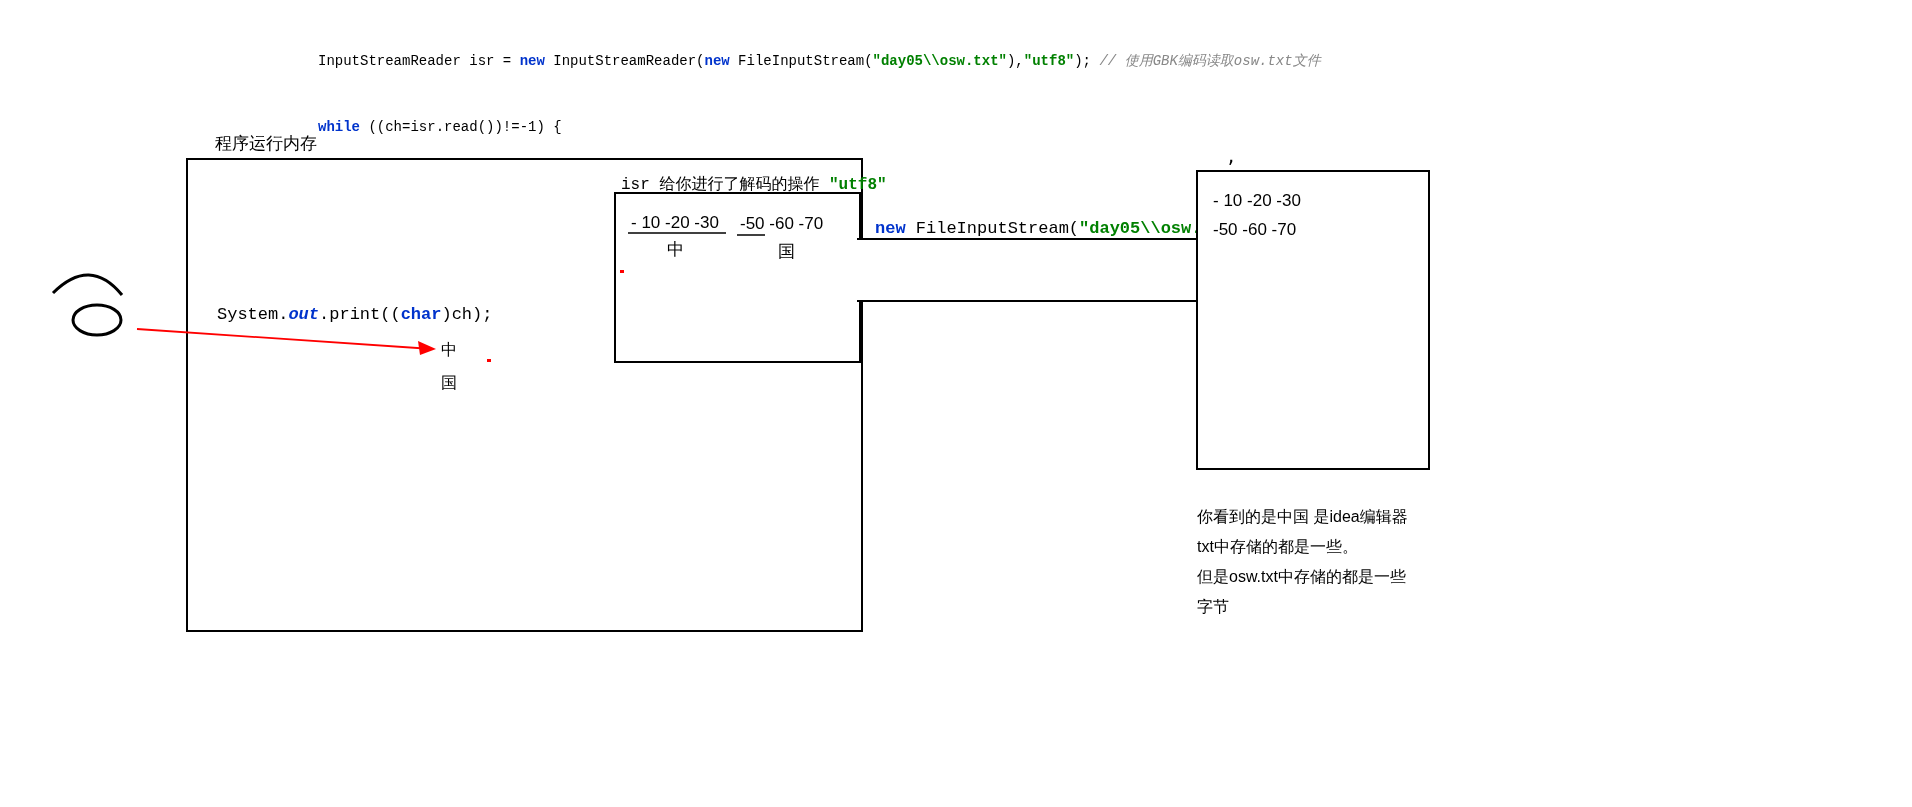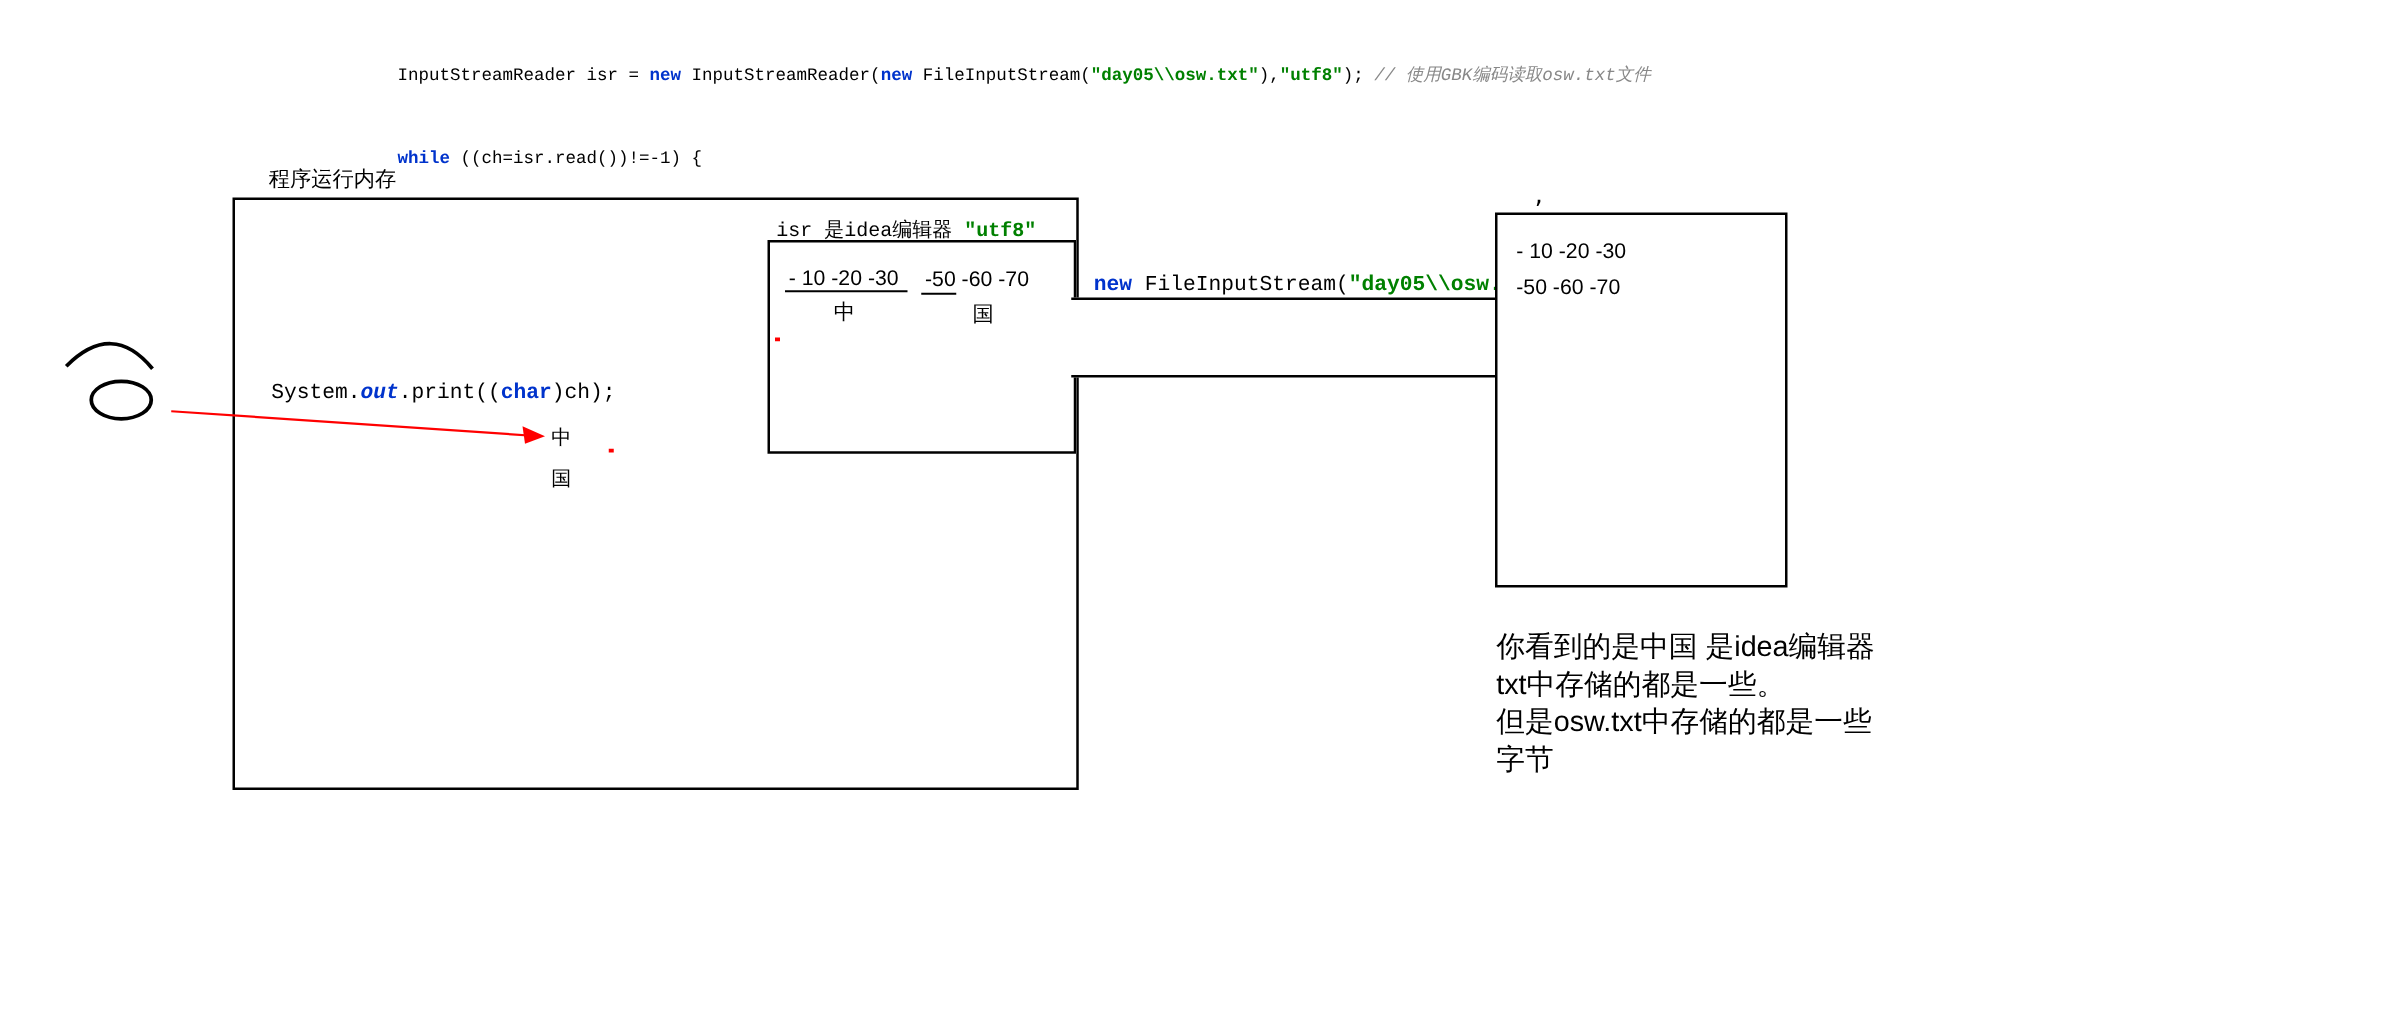--- a/index.html
+++ b/index.html
@@ -12,40 +12,40 @@
     color: #000;
     position: relative;
   }
   .abs { position: absolute; }
   .mono { font-family: Consolas, "Courier New", monospace; font-size: 14px; line-height: 22px; }
   .kw { color: #0033cc; font-weight: bold; }
   .str { color: #008000; font-weight: bold; }
   .ital { font-style: italic; font-weight: bold; margin-top: 40px; }
   .comment { color: #888888; font-style: italic; }
   .box { border: 2px solid #000; background: #fff; }
-  .explain { font-size: 23px; line-height: 30px; font-family: "Microsoft YaHei", sans-serif; }
+  .explain { font-size: 16px; line-height: 30px; font-family: "Microsoft YaHei", sans-serif; }
   svg { position: absolute; top: 0; left: 0; pointer-events: none; }
 </style>
 </head>
 <body>
 
 <div class="abs mono" style="left:318px; top:6px; white-space:pre;">
   <div><span>InputStreamReader isr = </span><span class="kw">new</span><span> InputStreamReader(</span><span class="kw">new</span><span> FileInputStream(</span><span class="str">"day05\\osw.txt"</span><span>),</span><span class="str">"utf8"</span><span>); </span><span class="comment">// 使用GBK编码读取osw.txt文件</span></div>
   <div><span class="kw">while</span><span> ((ch=isr.read())!=-1) {</span></div>
   <div><span>    System.</span><span class="kw ital">out</span><span>.print((</span><span class="kw">char</span><span>)ch);</span></div>
   <div>}</div>
   <div>isr.close();</div>
 </div>
 
 <div class="abs" style="left:186px; top:132px; font-size:17px;margin-left:29px;">程序运行内存</div>
 
 <div class="abs box" style="left:186px; top:158px; width:673px; height:470px;"></div>
 
 <div class="abs mono" style="left:621px; top:174px; font-size:16px;">
-  <span>isr 是idea编辑器 </span><span class="str">"utf8"</span>
+  <span>isr 给你进行了解码的操作 </span><span class="str">"utf8"</span>
 </div>
 
 <div class="abs box" style="left:614px; top:192px; width:243px; height:167px;"></div>
 
 <div class="abs" style="left:631px; top:213px; font-size:17px;">- 10  -20 -30</div>
 <div class="abs" style="left:740px; top:214px; font-size:17px;">-50  -60 -70</div>
 <div class="abs" style="left:667px; top:238px; font-size:17px;">中</div>
 <div class="abs" style="left:778px; top:240px; font-size:17px;">国</div>
 
 <div class="abs" style="left:620px; top:270px; width:4px; height:3px; background:#ff0000;"></div>

